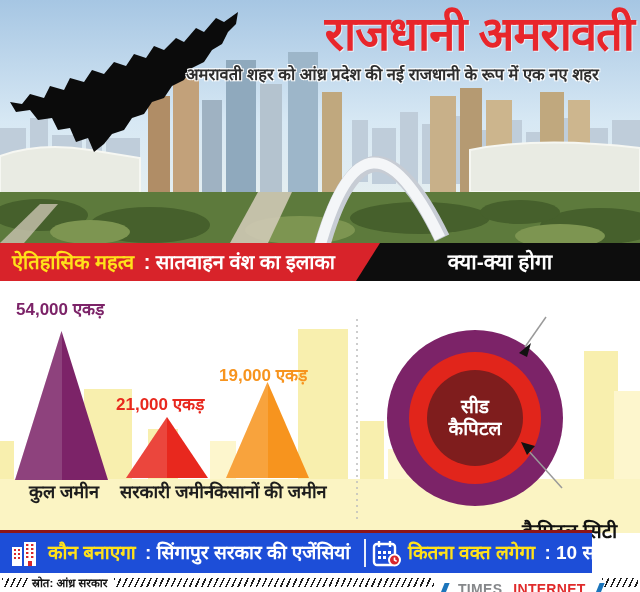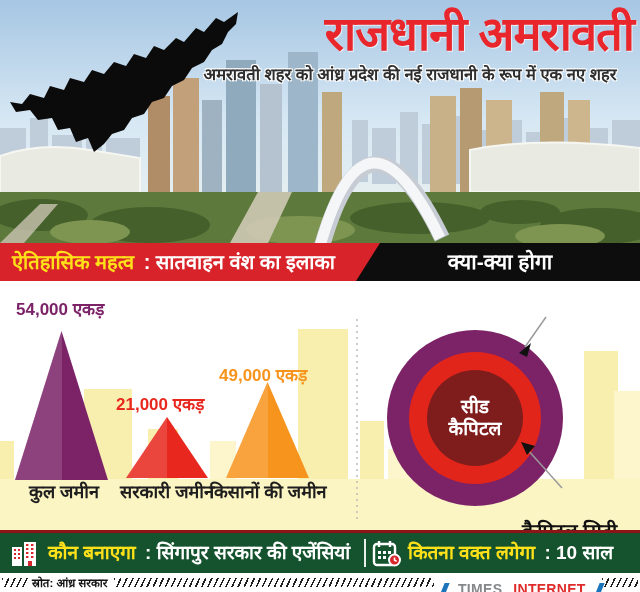--- a/index.html
+++ b/index.html
@@ -10,21 +10,21 @@
   
   .hero{position:absolute;top:0;left:0;width:640px;height:243px;overflow:hidden;}
   .hero svg{display:block;}
   .map-sil{position:absolute;top:0;left:0;}
   .main-title{
     position:absolute;top:8px;right:6px;width:430px;text-align:right;
     font-size:47px;font-weight:700;color:#e8262b;line-height:1.1;letter-spacing:-1px;
     text-shadow:1px 1px 0 rgba(255,255,255,.65);
   }
   .subtitle{
-    position:absolute;top:64px;right:6px;width:448px;text-align:center;
+    position:absolute;top:64px;right:6px;width:448px;
     font-size:16.5px;font-weight:700;color:#2e2e2e;line-height:1.3;
     text-shadow:-1px -1px 0 #fff,1px -1px 0 #fff,-1px 1px 0 #fff,1px 1px 0 #fff;
   }
   
   .section-banner{position:absolute;top:243px;left:0;width:640px;height:38px;background:#fff;}
   .sb-black{
     position:absolute;left:340px;right:0;top:0;height:100%;background:#0d0d0d;
     clip-path:polygon(26px 0,100% 0,100% 100%,0 100%);
     color:#fff;text-align:center;line-height:38px;font-size:21px;font-weight:700;
     padding-left:20px;box-sizing:border-box;
@@ -55,21 +55,21 @@
   .ring{position:absolute;border-radius:50%;}
   #ring-outer{left:387px;top:49px;width:176px;height:176px;}
   #ring-mid{left:409px;top:71px;width:132px;height:132px;}
   #ring-inner{left:427px;top:89px;width:96px;height:96px;display:flex;flex-direction:column;
     align-items:center;justify-content:center;color:#fff;font-size:19px;font-weight:700;line-height:1.15;}
   .ring-label{position:absolute;font-size:20px;font-weight:700;color:#111;white-space:nowrap;}
   #ring-label-top{left:490px;top:8px;width:130px;text-align:center;}
   #ring-label-bottom{left:522px;top:210px;margin-top:26px;}
   
   .footer-banner{
-    position:absolute;top:530px;left:0;width:640px;height:43px;background:#14532d;
+    position:absolute;top:530px;left:0;width:592px;height:43px;background:#1d4ed8;
     border-top:3px solid #8d1517;box-sizing:content-box;
   }
   .fb-text{position:absolute;top:0;height:40px;line-height:40px;font-size:19px;font-weight:700;white-space:nowrap;}
   .fb-text .hl{color:#ffe11a;}
   .fb-text .wv{color:#fff;margin-left:4px;}
   #fb-left{left:48px;}
   #fb-right{left:408px;}
   .fb-divider{position:absolute;left:364px;top:6px;width:2px;height:28px;background:rgba(255,255,255,.9);}
   .fb-icon{position:absolute;top:7px;}
   #icon-building{left:10px;}
@@ -201,21 +201,21 @@
       </div>
     <div class="tri" id="tri-2" style="background-color: rgb(232, 40, 30);">
         <div class="shade"></div>
       </div>
     <div class="tri" id="tri-3" style="background-color: rgb(247, 148, 30);">
         <div class="shade"></div>
       </div>
 
     <div class="tri-val" id="val-1" style="color: rgb(124, 35, 104);">54,000 एकड़</div>
     <div class="tri-val" id="val-2" style="color: rgb(232, 40, 30);">21,000 एकड़</div>
-    <div class="tri-val" id="val-3" style="color: rgb(247, 148, 30);">49,000 एकड़</div>
+    <div class="tri-val" id="val-3" style="color: rgb(247, 148, 30);">19,000 एकड़</div>
 
     <div class="tri-cat" id="cat-1">कुल जमीन</div>
     <div class="tri-cat" id="cat-2">सरकारी जमीन</div>
     <div class="tri-cat" id="cat-3">किसानों की जमीन</div>
 
     <div class="ring" id="ring-outer" style="background-color: rgb(124, 35, 104);"></div>
     <div class="ring" id="ring-mid" style="background-color: rgb(225, 37, 27);"></div>
     <div class="ring" id="ring-inner" style="background-color: #7f1d1d;">
       <span>सीड</span>
       <span>कैपिटल</span>

